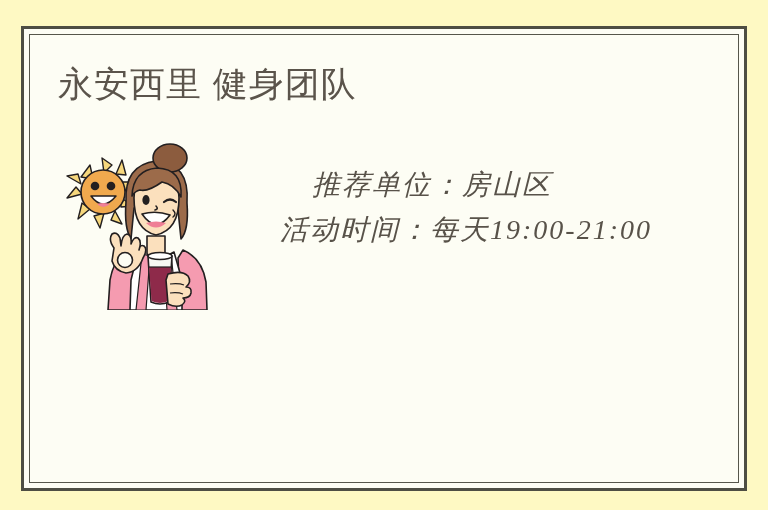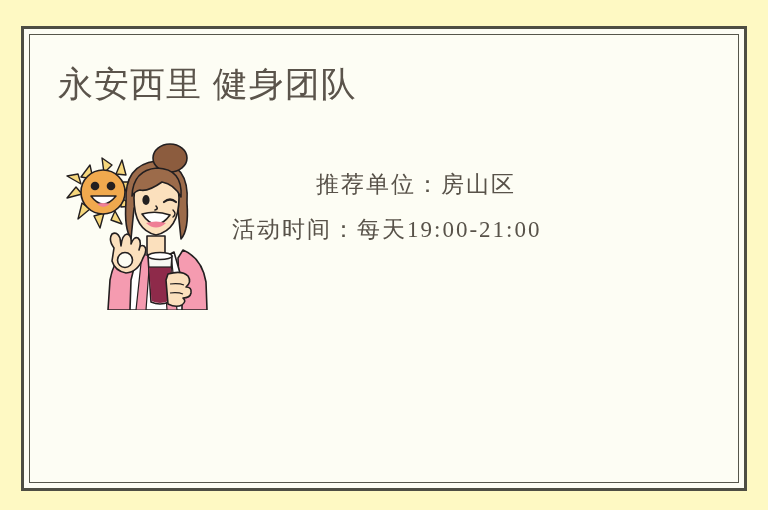--- a/index.html
+++ b/index.html
@@ -62,37 +62,38 @@
     left: 50px;
     top: 140px;
     width: 180px;
     height: 170px;
   }
   #illustration svg { display: block; width: 180px; height: 170px; }
 
   
   #info-block {
     position: absolute;
-    left: 196px;
+    left: 212px;
     top: 162px;
     width: 440px;
     color: #585249;
-    font-size: 23px;
+    font-size: 28px;
     line-height: 45px;
     letter-spacing: 2px;
     text-align: center;
     font-family: "Liberation Serif", "DejaVu Serif", serif;
+    font-style: italic;
   }
   .info-line {
     white-space: normal;
     word-break: break-all;
     text-align: center;
   }
   #info-line-time {
-    text-align: left;
+    text-align: right;
     padding-left: 36px;
   }
 </style>
 </head>
 <body>
 
 <div id="poster">
 
   <div id="outer-frame"></div>
   <div id="inner-frame"></div>

